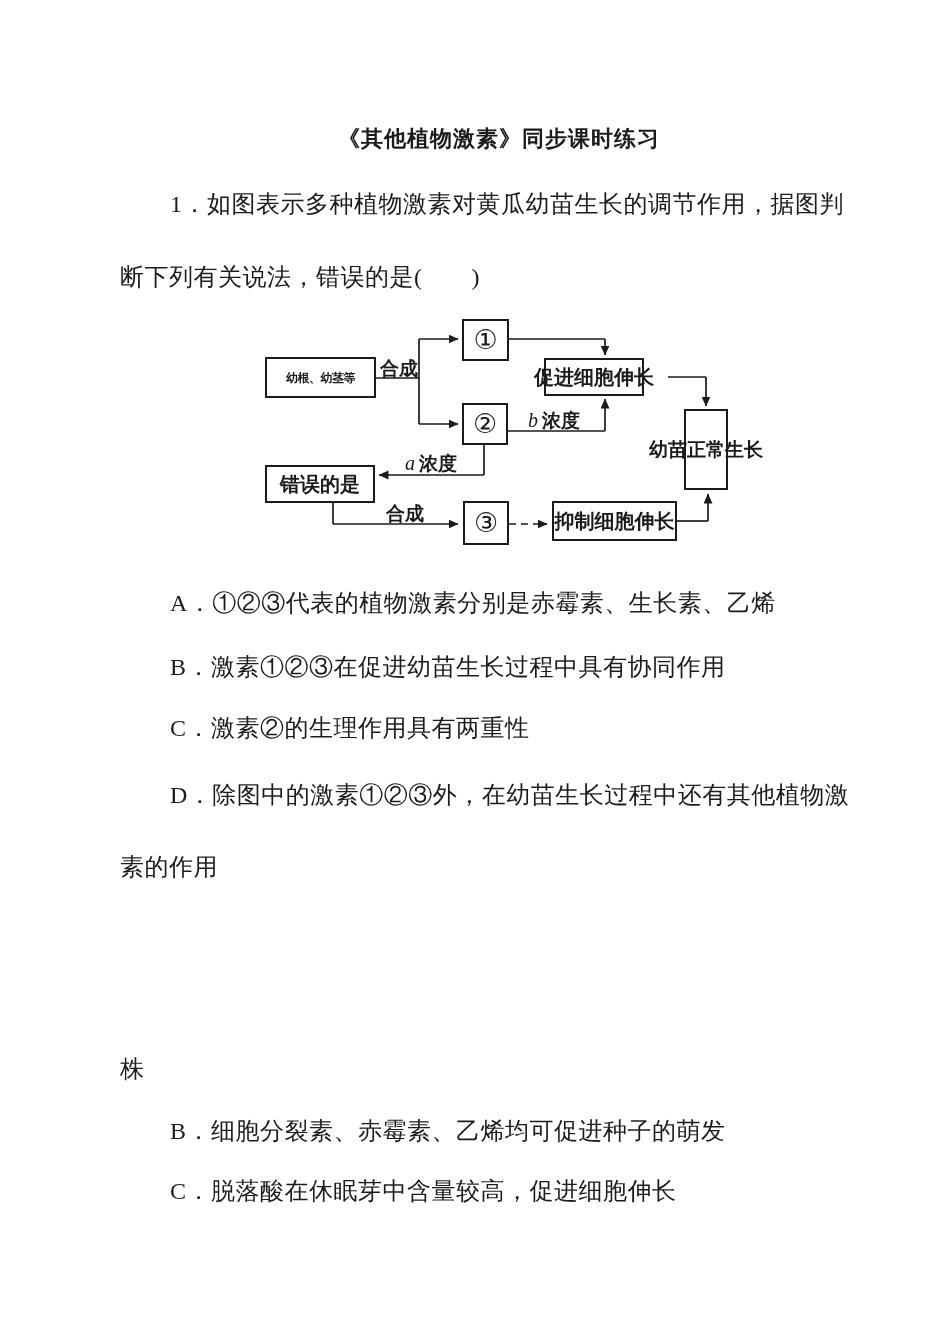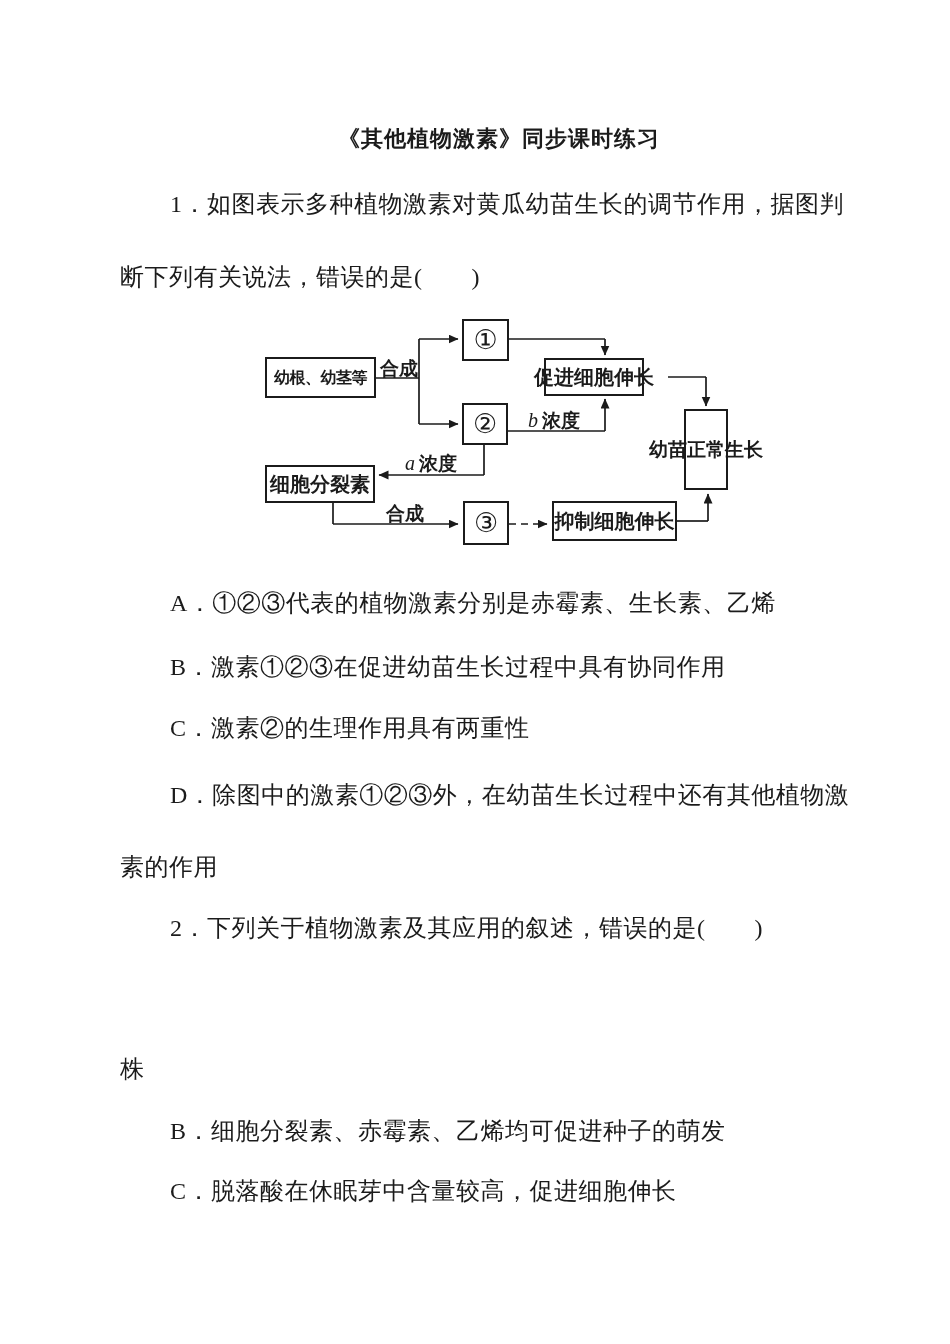--- a/index.html
+++ b/index.html
@@ -27,21 +27,21 @@
   .diagram{position:absolute;left:230px;top:315px;width:520px;height:245px;}
   .diagram svg{position:absolute;left:0;top:0;}
   .dbox{
     position:absolute;box-sizing:border-box;
     border:2px solid #1b1b1b;background:#ffffff;
     display:flex;align-items:center;justify-content:center;
     font-family:"Liberation Sans","DejaVu Sans",sans-serif;
     font-weight:bold;font-size:20px;line-height:1;
     white-space:nowrap;
   }
-  .dbox.small-text{font-size:16px;letter-spacing:-0.5px;text-align:center;}
+  .dbox.small-text{font-size:12px;letter-spacing:-0.5px;text-align:center;}
   .dbox.circled{font-family:"Liberation Serif","DejaVu Serif",serif;font-weight:normal;font-size:27px;}
   .dbox.vertical{flex-direction:row;font-size:19px;line-height:26px;}
   .dlabel{
     position:absolute;
     font-family:"Liberation Sans","DejaVu Sans",sans-serif;
     font-weight:bold;font-size:19px;line-height:1;white-space:nowrap;
   }
   .var{
     font-family:"Liberation Serif","DejaVu Serif",serif;
     font-style:italic;font-weight:normal;font-size:20px;
@@ -93,21 +93,21 @@
         <line x1="478" y1="206" x2="478" y2="179" marker-end="url(#arw)"></line>
       </g>
     </svg>
 
     <div class="dbox small-text" style="left:35px;top:42px;width:111px;height:41px">幼根、幼茎等</div>
 
     <div class="dbox circled" style="left:232px;top:4px;width:47px;height:42px">①</div>
 
     <div class="dbox circled" style="left:232px;top:88px;width:46px;height:42px">②</div>
 
-    <div class="dbox" style="left:35px;top:150px;width:110px;height:38px">细胞分裂素</div>
+    <div class="dbox" style="left:35px;top:150px;width:110px;height:38px">错误的是</div>
 
     <div class="dbox circled" style="left:233px;top:186px;width:46px;height:44px">③</div>
 
     <div class="dbox" style="left:314px;top:43px;width:100px;height:38px">促进细胞伸长</div>
 
     <div class="dbox" style="left:322px;top:186px;width:125px;height:40px">抑制细胞伸长</div>
 
     <div class="dbox vertical" style="left:454px;top:94px;width:44px;height:81px">
       <span>幼苗</span>
       <span>正常</span>
@@ -126,18 +126,17 @@
 
     <div class="dlabel" style="left:156px;top:189px">合成</div>
   </div>
 
   <div class="ln ind" style="top:588px">A．①②③代表的植物激素分别是赤霉素、生长素、乙烯</div>
   <div class="ln ind" style="top:652px">B．激素①②③在促进幼苗生长过程中具有协同作用</div>
   <div class="ln ind" style="top:713px">C．激素②的生理作用具有两重性</div>
   <div class="ln ind" style="top:780px">D．除图中的激素①②③外，在幼苗生长过程中还有其他植物激</div>
   <div class="ln" style="top:852px">素的作用</div>
 
-  <div class="ln ind" style="top:913px">2．下列关于植物激素及其应用的叙述，错误的是(　　)</div>
   <div class="ln" style="top:1054px">株</div>
   <div class="ln ind" style="top:1116px">B．细胞分裂素、赤霉素、乙烯均可促进种子的萌发</div>
   <div class="ln ind" style="top:1176px">C．脱落酸在休眠芽中含量较高，促进细胞伸长</div>
 
 </div>
 
 </body></html>

